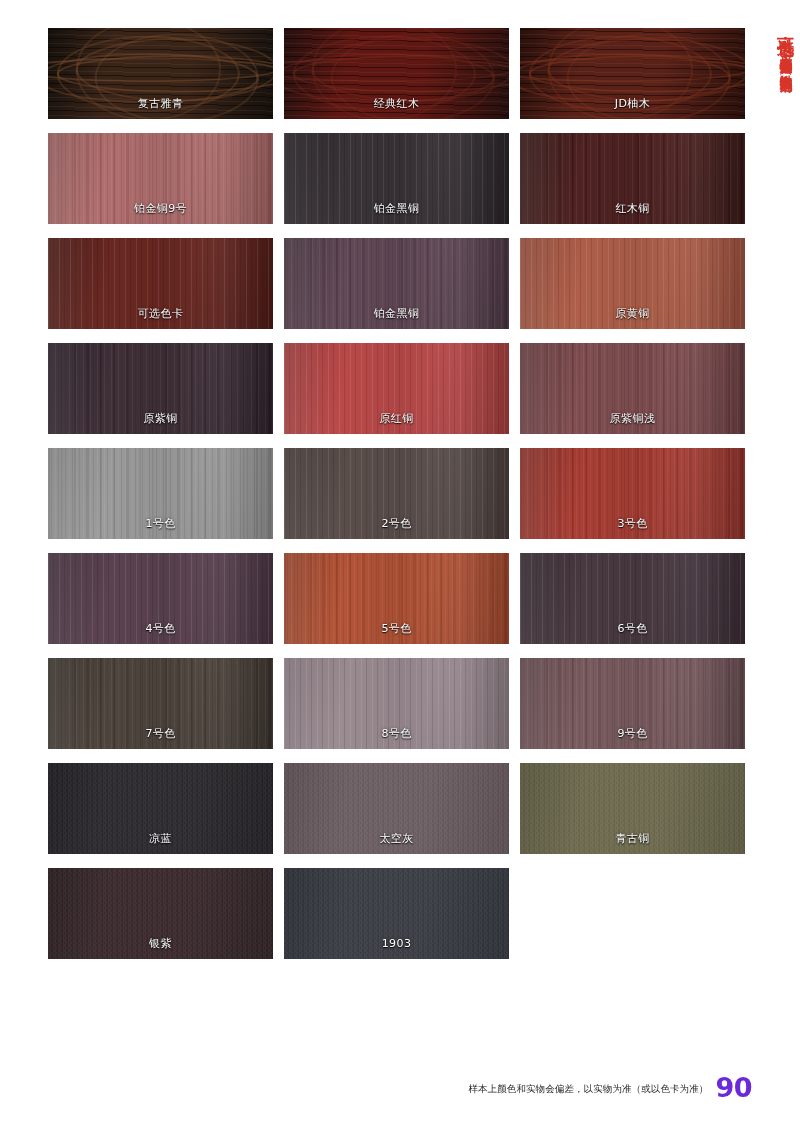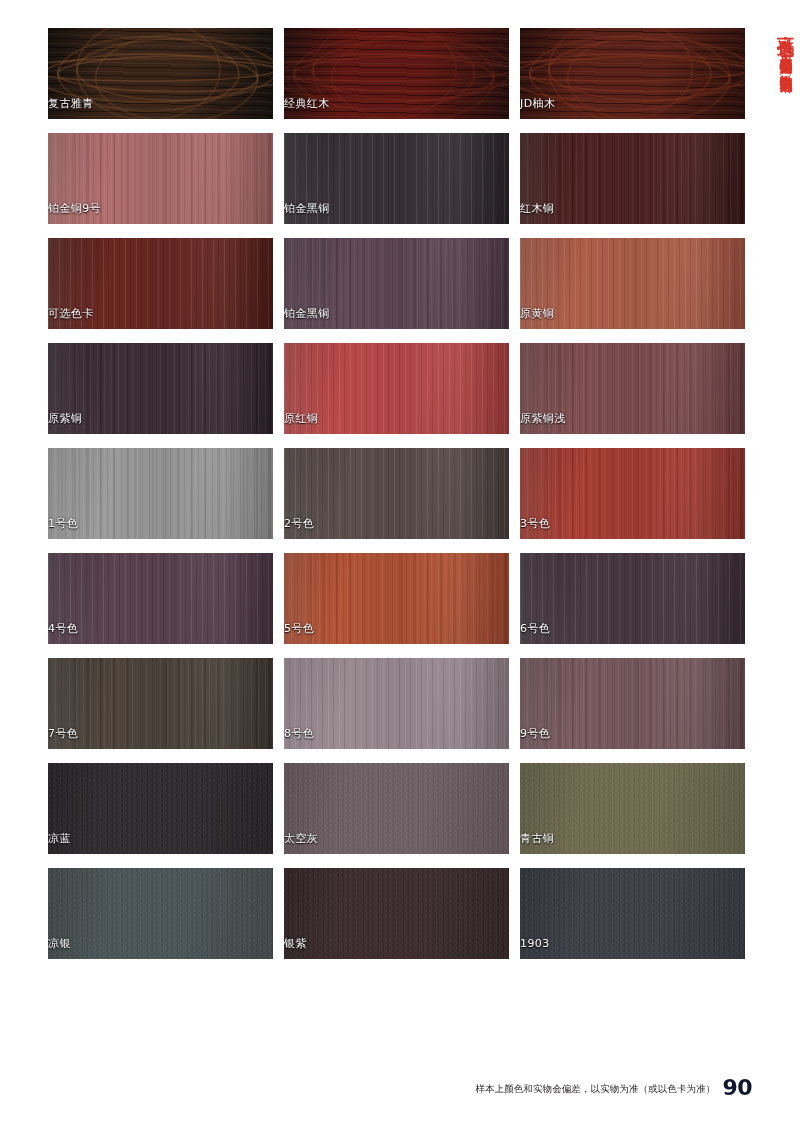--- a/index.html
+++ b/index.html
@@ -38,21 +38,21 @@
   }
   .swatch .tex {
     position: absolute;
     inset: 0;
   }
   .swatch .label {
     position: absolute;
     left: 0;
     right: 0;
     bottom: 9px;
-    text-align: left;
+    text-align: center;
     font-size: 11px;
     line-height: 13px;
     color: #ffffff;
     letter-spacing: 0.4px;
     text-shadow: 0 1px 1px rgba(0,0,0,.85), 0 0 3px rgba(0,0,0,.6);
     z-index: 4;
     white-space: nowrap;
   }
 
   
@@ -169,23 +169,23 @@
     gap: 7px;
   }
   #footer-note {
     font-size: 9.5px;
     color: #231f20;
     letter-spacing: 0.1px;
     padding-bottom: 2px;
     white-space: nowrap;
   }
   #page-number {
-    font-size: 22px;
+    font-size: 27px;
     font-weight: bold;
-    color: #0f172a;
+    color: #6d28d9;
     line-height: 20px;
     letter-spacing: -0.5px;
   }
 </style>
 </head>
 <body>
 
 <div id="page">
 
   <div id="swatch-grid">
@@ -348,25 +348,20 @@
         <div class="tex" style="background: linear-gradient(100deg, rgb(91, 79, 83) 0%, rgb(109, 95, 99) 28%, rgb(109, 95, 99) 62%, rgb(91, 79, 83) 100%);"></div>
         <div class="noise"></div>
         <div class="label">太空灰</div>
       </div>
       <div class="swatch">
         <div class="tex" style="background: linear-gradient(100deg, rgb(92, 89, 66) 0%, rgb(110, 107, 80) 28%, rgb(110, 107, 80) 62%, rgb(92, 89, 66) 100%);"></div>
         <div class="noise"></div>
         <div class="label">青古铜</div>
       </div>
       <div class="swatch">
-        <div class="tex" style="background: linear-gradient(100deg, rgb(61, 69, 71) 0%, rgb(74, 83, 85) 28%, rgb(74, 83, 85) 62%, rgb(61, 69, 71) 100%);"></div>
-        <div class="noise"></div>
-        <div class="label">凉银</div>
-      </div>
-      <div class="swatch">
         <div class="tex" style="background: linear-gradient(100deg, rgb(46, 33, 36) 0%, rgb(59, 43, 47) 28%, rgb(59, 43, 47) 62%, rgb(46, 33, 36) 100%);"></div>
         <div class="noise"></div>
         <div class="label">银紫</div>
       </div>
       <div class="swatch">
         <div class="tex" style="background: linear-gradient(100deg, rgb(47, 50, 56) 0%, rgb(59, 63, 69) 28%, rgb(59, 63, 69) 62%, rgb(47, 50, 56) 100%);"></div>
         <div class="noise"></div>
         <div class="label">1903</div>
       </div>
     </div>

